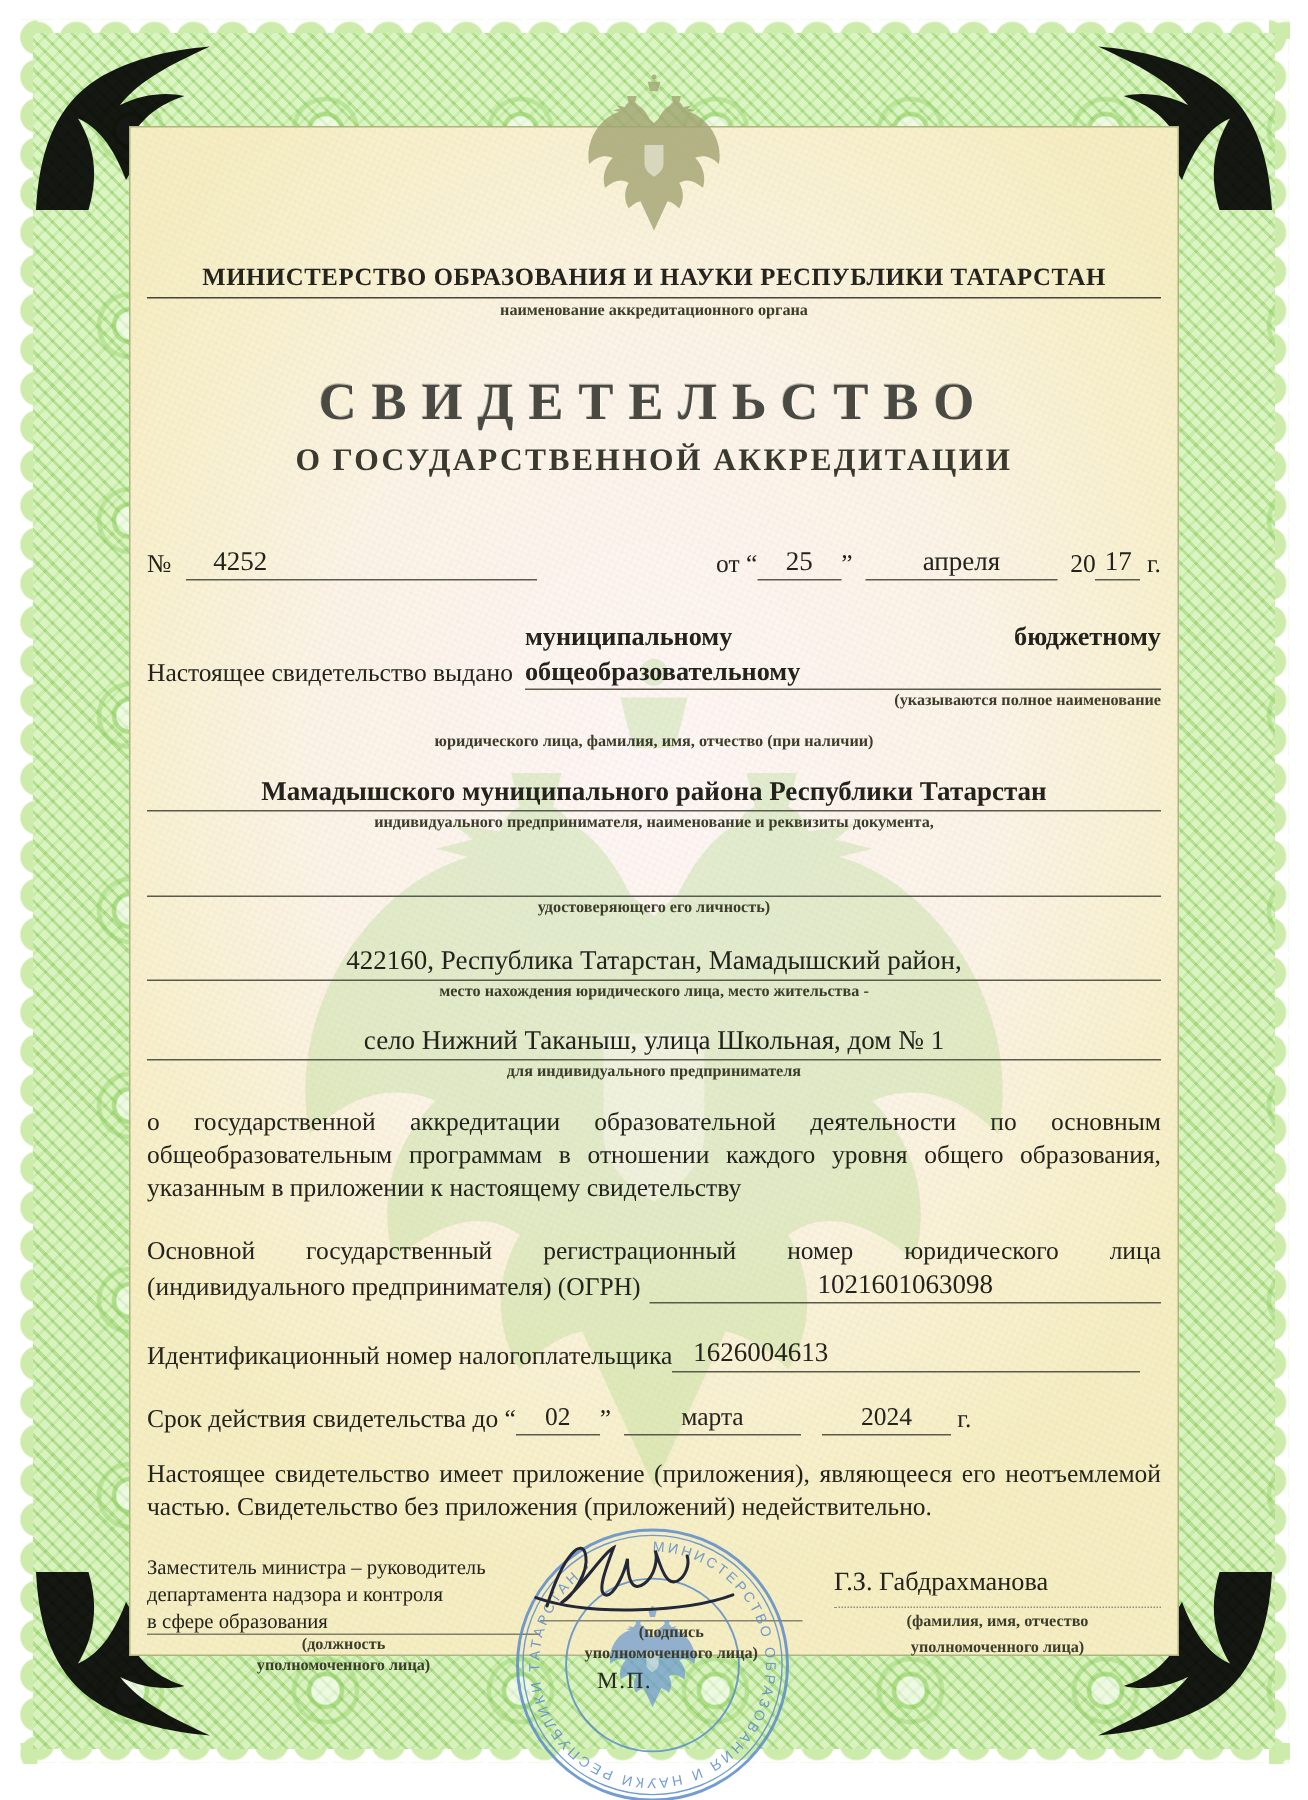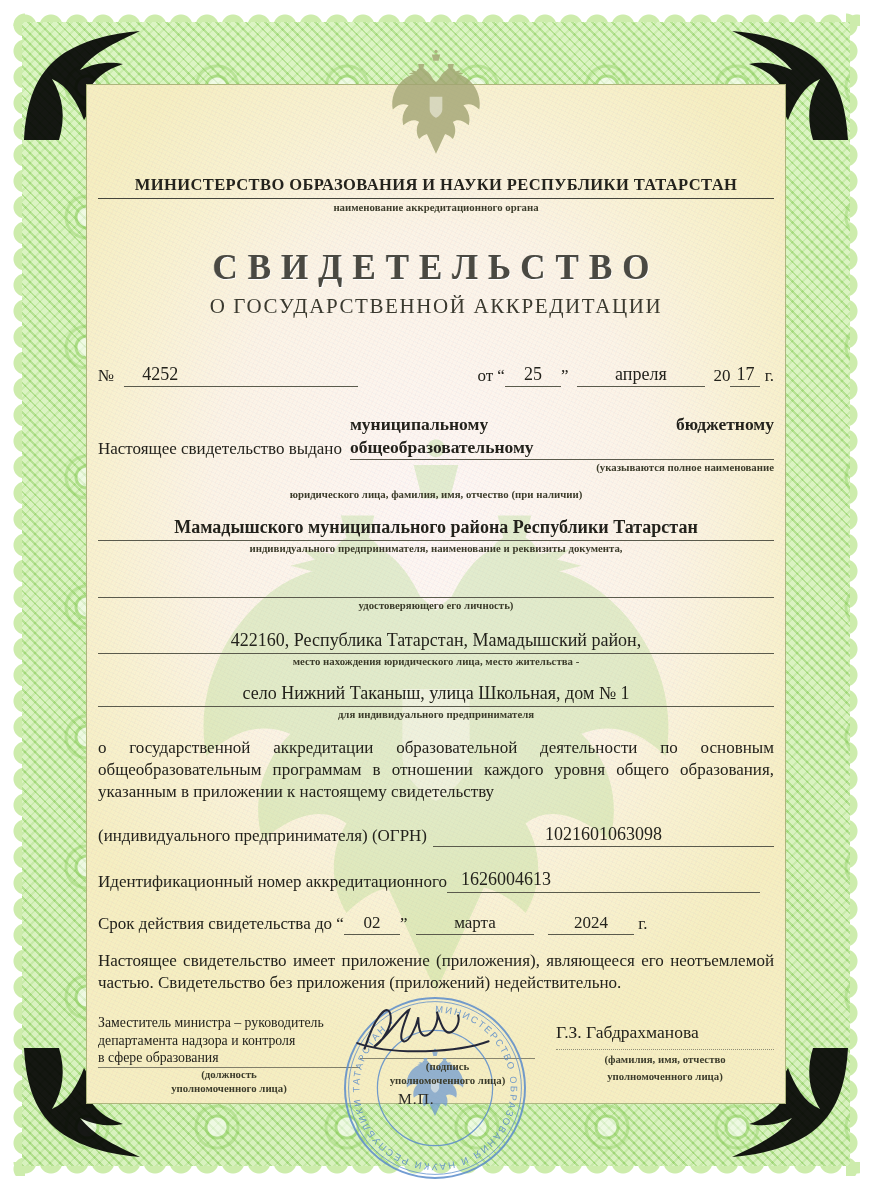--- a/index.html
+++ b/index.html
@@ -51,21 +51,21 @@
 
   
   .content{position:absolute;left:98px;right:98px;top:44px;z-index:6;font-size:17px;line-height:1.3;}
   .emblem-wrap{text-align:center;height:118px;margin-bottom:12px;}
   .ministry{text-align:center;font-size:16.5px;font-weight:600;letter-spacing:.4px;
     padding-bottom:3px;border-bottom:1.4px solid #45453b;color:#24231d;}
   .cap{font-size:10.8px;font-weight:700;color:#3c3c2b;line-height:1.25;}
   .ministry-cap{text-align:center;margin-top:2px;}
   .title-main{margin-top:30px;text-align:center;font-size:35px;font-weight:700;letter-spacing:10px;
     color:#4a4942;text-shadow:.6px .6px 0 #ffffff,-.4px -.4px 0 rgba(60,60,50,.35);}
-  .title-sub{text-align:center;font-size:21px;font-weight:400;letter-spacing:1.6px;color:#3a392f;margin-top:3px;}
+  .title-sub{text-align:center;font-size:21px;font-weight:700;letter-spacing:1.6px;color:#3a392f;margin-top:3px;}
 
   .ul{border-bottom:1.3px solid #5a5a4c;}
   .num-row{display:flex;align-items:flex-end;margin-top:42px;}
   .num-left{display:flex;align-items:flex-end;width:260px;}
   .num-left .ul{flex:1;margin-left:10px;font-size:18px;padding-left:18px;}
   .num-spacer{flex:1;}
   .date-grp{display:flex;align-items:flex-end;white-space:pre;}
   .date-grp .ul{text-align:center;font-size:18px;}
 
   .row-issued{display:flex;align-items:flex-end;margin-top:26px;}
@@ -220,28 +220,29 @@
     </div>
 
     <div class="field">
       <span class="ul">село Нижний Таканыш, улица Школьная, дом № 1</span>
       <div class="cap">для индивидуального предпринимателя</div>
     </div>
 
     <div class="para">о государственной аккредитации образовательной деятельности по основным общеобразовательным программам в отношении каждого  уровня общего образования, указанным в приложении к настоящему свидетельству</div>
 
     <div class="ogrn">
+      <div class="l1">Основной государственный регистрационный номер юридического лица</div>
       <div class="l2">
         <span class="lab">(индивидуального предпринимателя) (ОГРН)</span>
         <span class="ul">1021601063098</span>
       </div>
     </div>
 
     <div class="inn-row">
-      <span class="lab">Идентификационный номер аккредитационного</span>
+      <span class="lab">Идентификационный номер налогоплательщика</span>
       <span class="ul">1626004613</span>
     </div>
 
     <div class="valid-row">
       <span>Срок действия свидетельства до “</span>
       <span class="ul" style="width:56px;">02</span>
       <span>”  </span>
       <span class="ul" style="width:118px;">марта</span>
       <span class="ul" style="width:86px;margin-left:14px;">2024</span>
       <span> г.</span>

